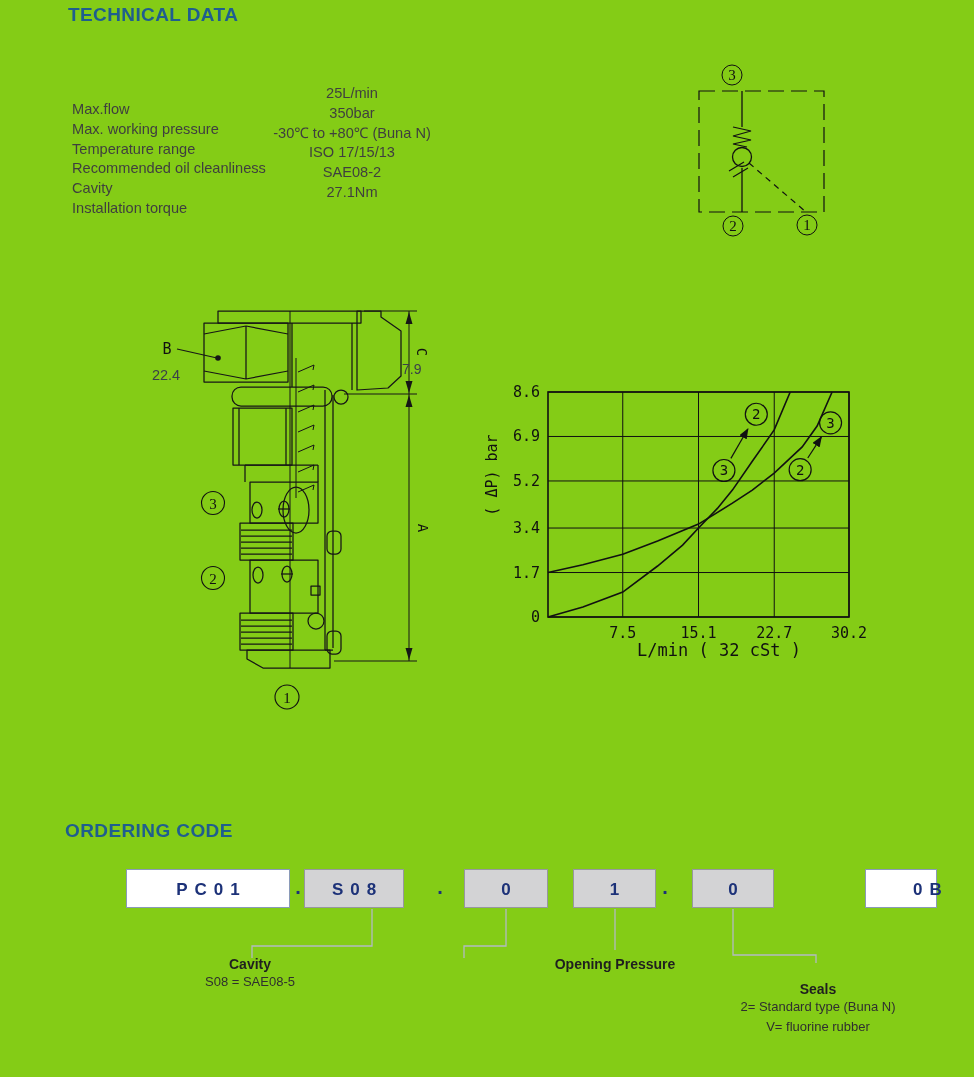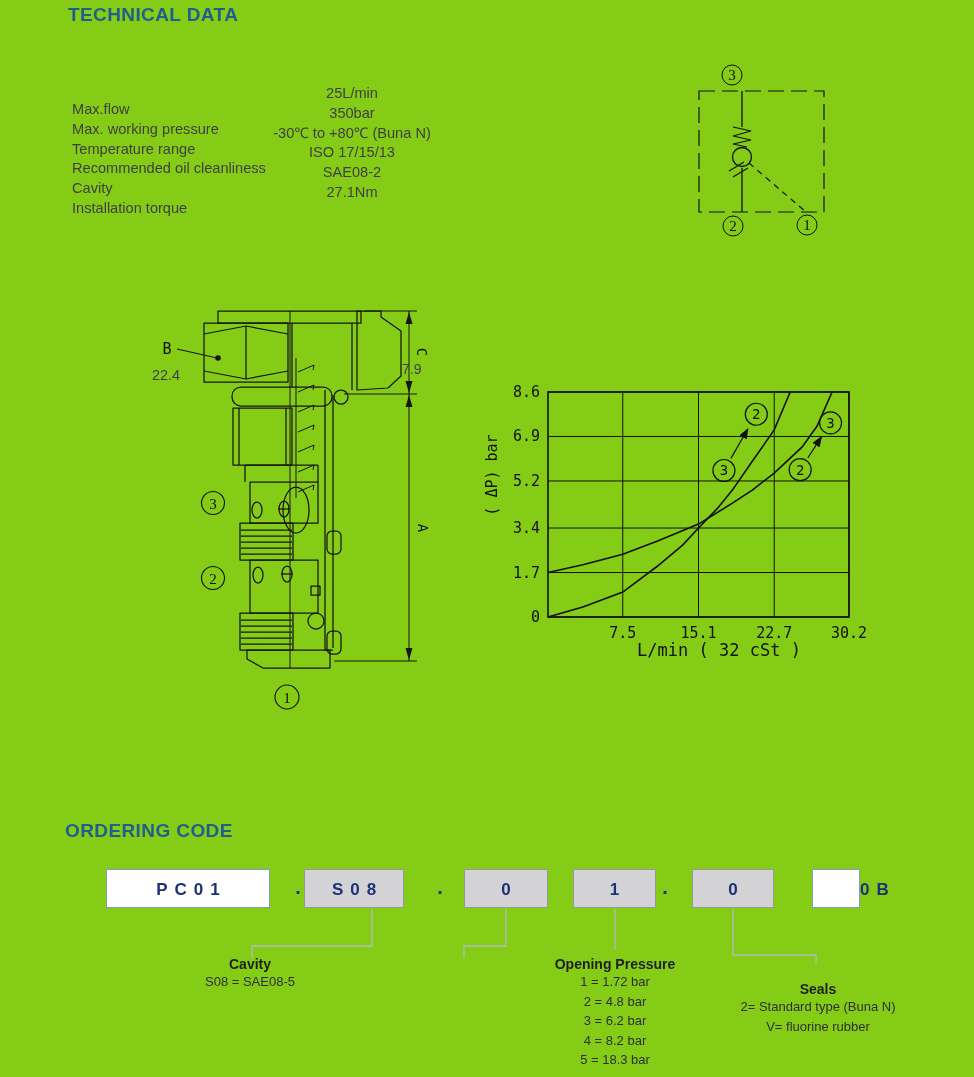--- a/index.html
+++ b/index.html
@@ -16,27 +16,27 @@
   .spec-value{position:absolute;left:0;top:0;width:560px;text-align:center;white-space:nowrap;}
 
   svg text{font-family:"DejaVu Sans Mono",monospace;}
   .serif-digit{font-family:"Liberation Serif",serif;font-size:15px;fill:#111;}
   .dim-text{font-family:"Liberation Sans",sans-serif;fill:#3a3f4a;}
 
   
   .code-box{position:absolute;top:869px;height:39px;line-height:39px;text-align:center;
             font-weight:700;font-size:17px;color:#1c3178;letter-spacing:7px;text-indent:7px;
             box-sizing:border-box;}
-  .code-box.white{background:#ffffff;border:1.5px solid #8a9ab8;}
+  .code-box.white{background:#ffffff;border:1.5px solid #8a9ab8;margin-left:20px;}
   .code-box.gray{background:#d3d3d5;border:1.5px solid #97979f;}
   .code-dot{position:absolute;top:876px;width:12px;text-align:center;font-weight:700;
             font-size:20px;color:#1c3178;}
   #dot-1{left:292px;} #dot-2{left:434px;} #dot-3{left:659px;}
   #box-0{left:106px;width:164px;} #box-1{left:304px;width:100px;} #box-2{left:464px;width:84px;}
-  #box-3{left:573px;width:83px;}  #box-4{left:692px;width:82px;}  #box-5{left:812px;width:48px;padding-left:40px;}
+  #box-3{left:573px;width:83px;}  #box-4{left:692px;width:82px;}  #box-5{left:845px;width:72px;padding-left:40px;}
 
   
   .note{position:absolute;text-align:center;color:#2a2a2a;}
   .note-title{font-size:14px;font-weight:700;color:#1f1f1f;}
   .note-line{font-size:13px;line-height:19.6px;color:#2f2f2f;}
   #note-cavity{left:150px;top:956px;width:200px;}
   #note-ratio{left:353px;top:956px;width:220px;}
   #note-pressure{left:515px;top:956px;width:200px;}
   #note-seals{left:683px;top:964px;width:270px;margin-top:17px;}
   .abs{position:absolute;}
@@ -231,27 +231,20 @@
   </svg>
 
   <div id="note-cavity" class="note">
     <div class="note-title">Cavity</div>
     <div class="note-lines">
         <div class="note-line">S08 = SAE08-5</div>
       </div>
   </div>
   <div id="note-pressure" class="note">
     <div class="note-title">Opening Pressure</div>
-    <div class="note-lines">
-        <div class="note-line">1 = 1.72 bar</div>
-        <div class="note-line">2 = 4.8 bar</div>
-        <div class="note-line">3 = 6.2 bar</div>
-        <div class="note-line">4 = 8.2 bar</div>
-        <div class="note-line">5 = 18.3 bar</div>
-      </div>
   </div>
   <div id="note-seals" class="note">
     <div class="note-title">Seals</div>
     <div class="note-lines">
         <div class="note-line">2= Standard type (Buna N)</div>
         <div class="note-line">V= fluorine rubber</div>
       </div>
   </div>
 
 </div>

